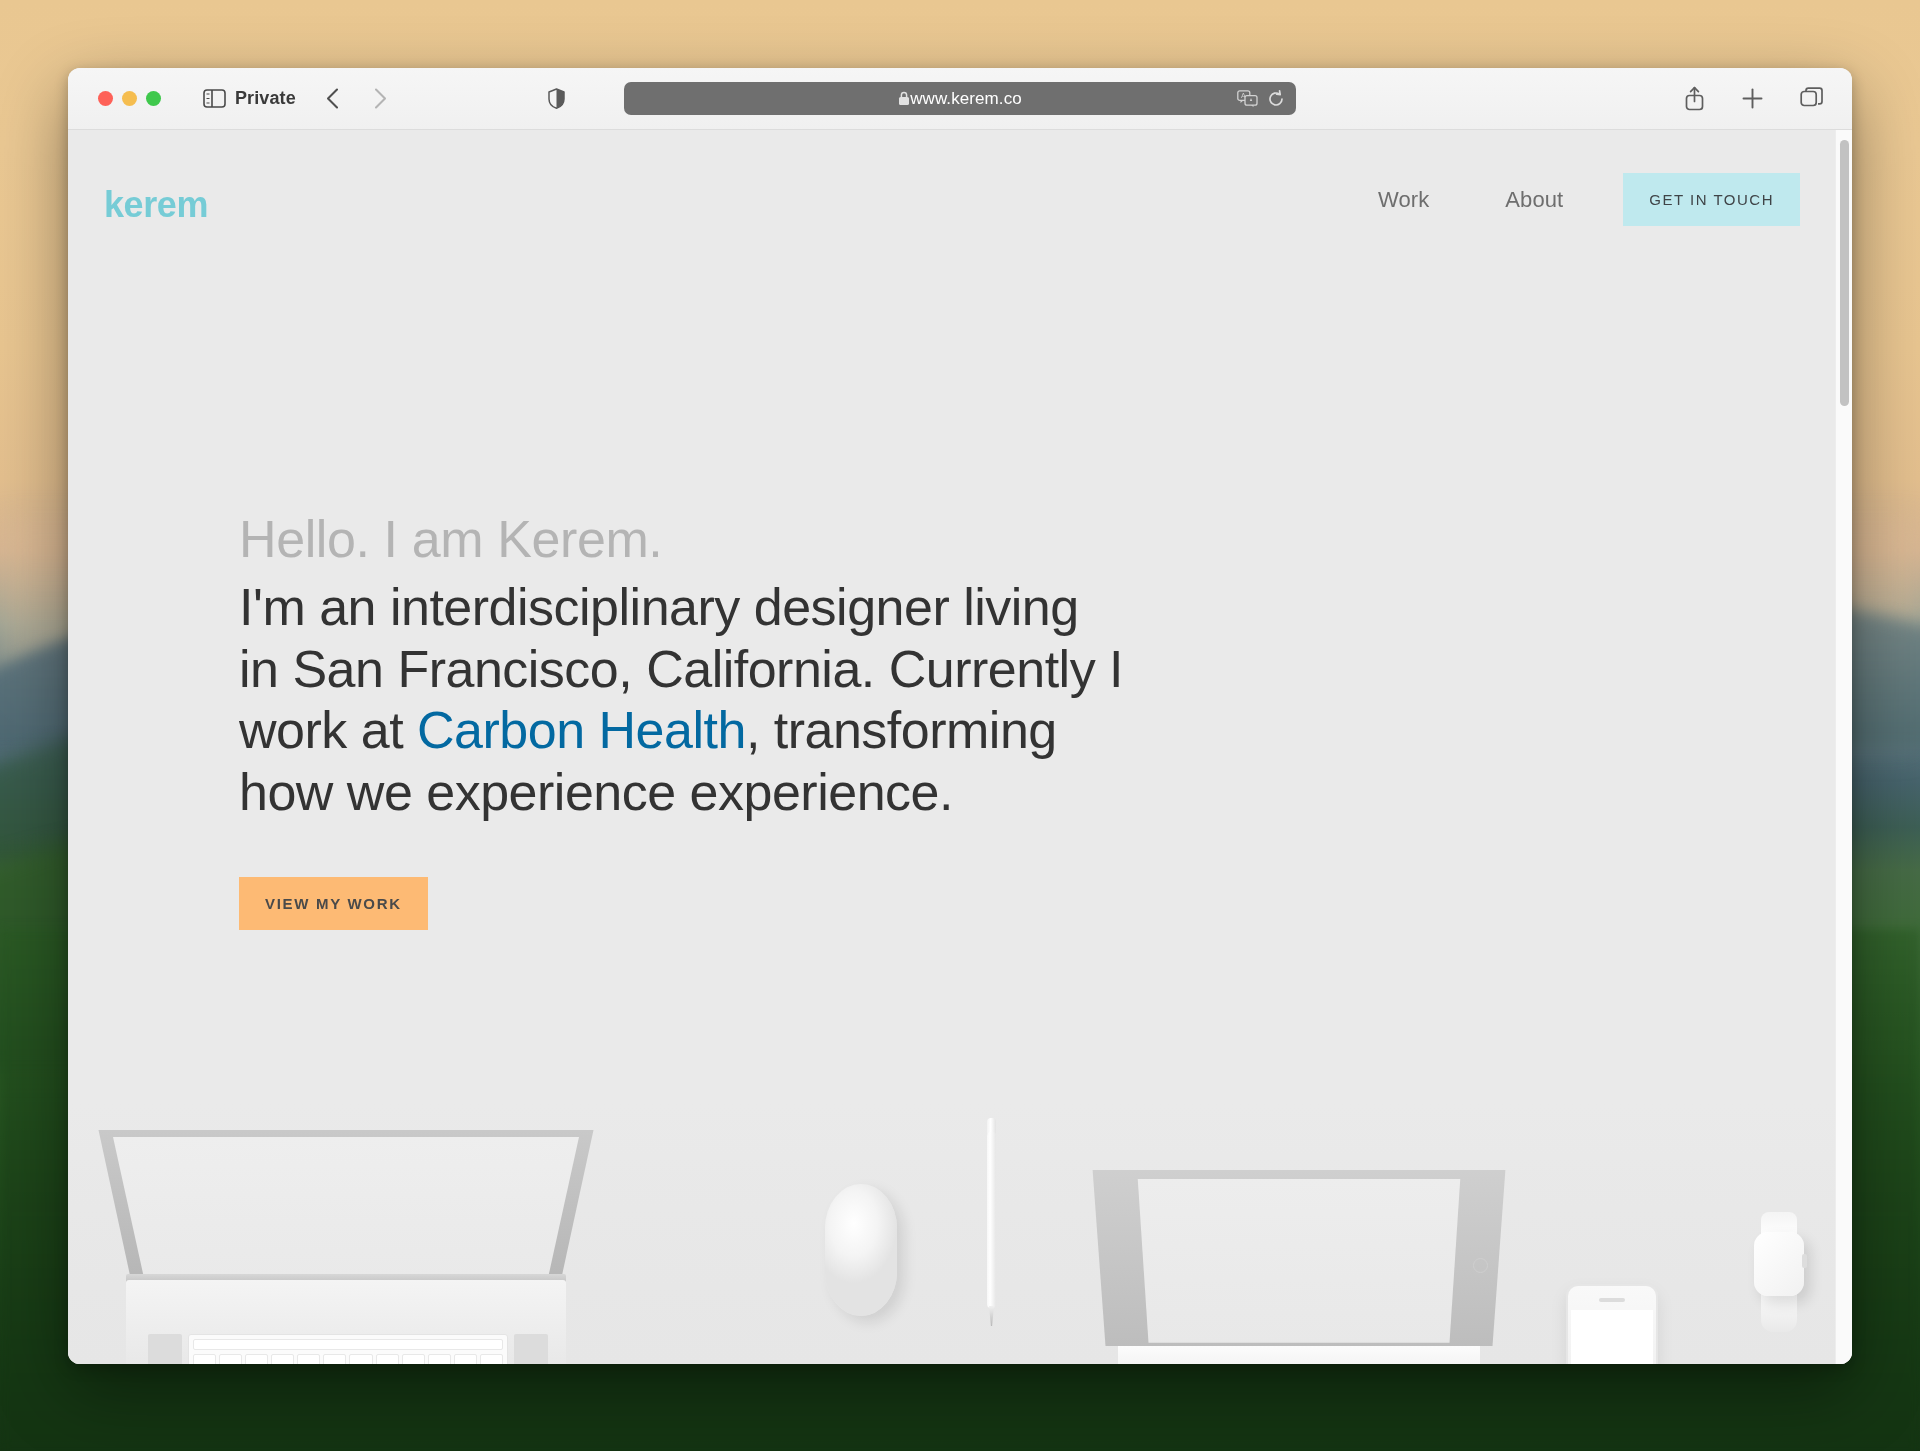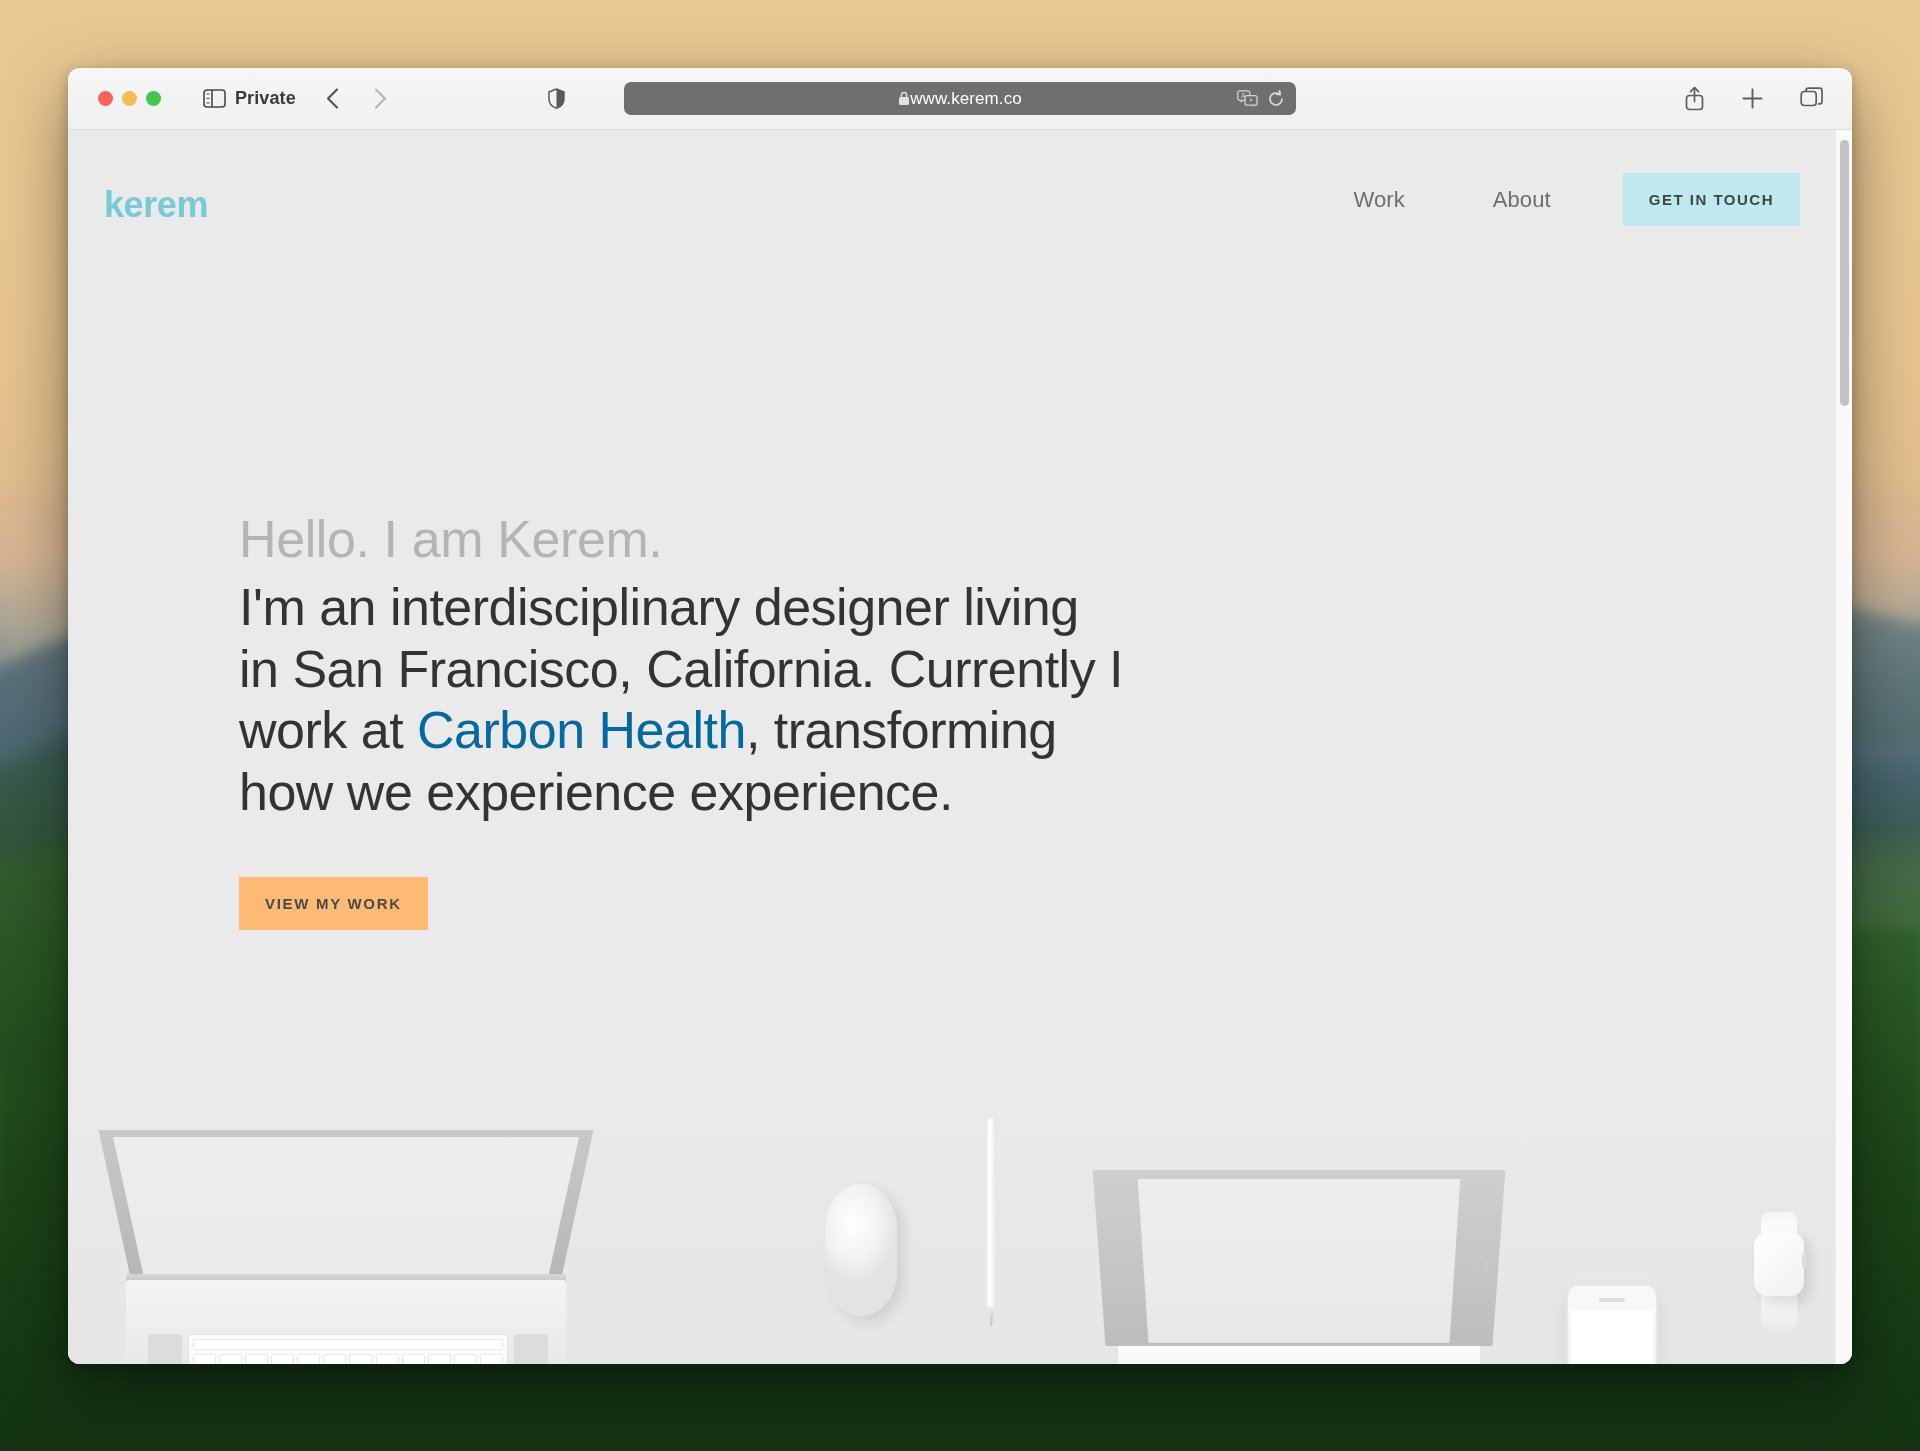--- a/index.html
+++ b/index.html
@@ -153,32 +153,32 @@
     padding: 30px 52px 0 36px;
     height: 96px;
   }
   #logo {
     font-size: 36px;
     font-weight: 700;
     color: #76ccd6;
     letter-spacing: -0.4px;
     margin-left: 0;
   }
-  #site-nav { margin-left: auto; display: flex; align-items: center; gap: 12px; }
+  #site-nav { margin-left: auto; display: flex; align-items: center; gap: 0; }
   .nav-link {
     font-size: 22px;
     color: #6e6e6e;
     padding: 0 38px;
     letter-spacing: .1px;
   }
   #get-in-touch-button {
     background: #bfe9ee;
     color: #3f4447;
     font-size: 15px;
-    font-weight: 700;
+    font-weight: 400;
     letter-spacing: 1.5px;
     padding: 18px 26px;
     margin-left: 22px;
     white-space: nowrap;
   }
 
   #hero {
     padding: 282px 0 0 171px;
     max-width: 1060px;
   }

